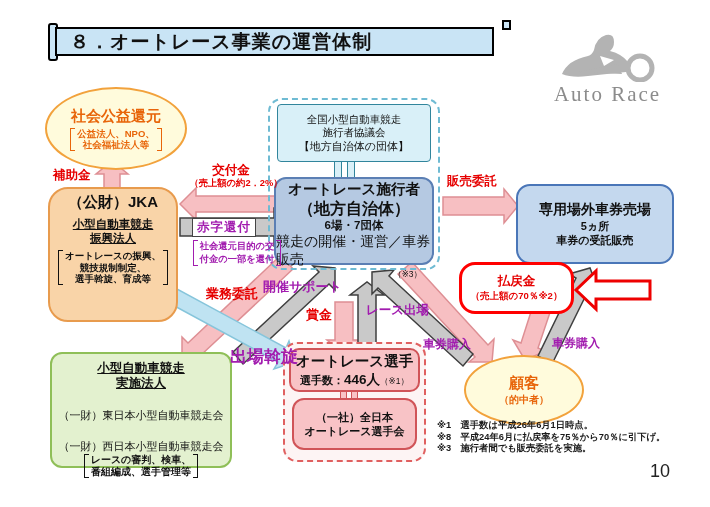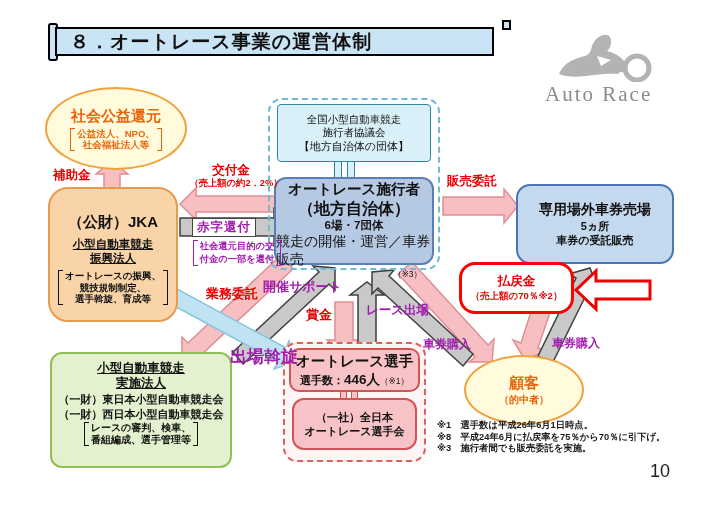--- a/index.html
+++ b/index.html
@@ -16,34 +16,34 @@
   .red{color:#e60000}
   .blk{color:#a21caf}
 
   
   .banner-curl{left:48px;top:23px;width:10px;height:38px;background:#cbe5f6;border:2px solid #000;border-radius:3px;z-index:2}
   .banner{left:55px;top:27px;width:439px;height:29px;background:#c9e4f5;border:2px solid #000;z-index:3;
           display:flex;align-items:center;padding-left:13px;font-size:19px;font-weight:bold;letter-spacing:1px}
   .banner-nub{left:502px;top:20px;width:9px;height:10px;background:#cbe5f6;border:2px solid #000;z-index:2}
 
   
-  .logo{left:545px;top:30px;width:125px;height:72px;z-index:2;text-align:left}
+  .logo{left:545px;top:30px;width:125px;height:72px;z-index:2;text-align:center}
   .logo-text{font-family:"Liberation Serif","DejaVu Serif",serif;font-size:21px;color:#8c8c8c;letter-spacing:2px;margin-top:-4px}
 
   
   .oval{border-radius:50%;justify-content:center}
   .shakai{left:45px;top:87px;width:142px;height:83px;background:#fffbdc;border:2px solid #f2a23c;color:#e8650a}
   .shakai .t{font-size:15px;font-weight:bold}
   .shakai .s{font-size:9.5px;font-weight:bold;line-height:11.5px;margin-top:2px}
   .kokyaku{left:464px;top:355px;width:120px;height:70px;background:#fffbdc;border:2px solid #f2a23c;color:#e8650a}
   .kokyaku .t{font-size:15px;font-weight:bold}
   .kokyaku .s{font-size:10px;font-weight:bold}
 
   
-  .jka{left:48px;top:187px;width:130px;height:135px;background:#f9d4a8;border:2px solid #e89b4d;border-radius:20px;padding-top:24px}
+  .jka{left:48px;top:187px;width:130px;height:135px;background:#f9d4a8;border:2px solid #e89b4d;border-radius:20px;padding-top:4px}
   .jka .t{font-size:15px;font-weight:bold}
   .jka .st{font-size:11.5px;font-weight:bold;text-decoration:underline;line-height:14px;margin-top:5px}
   .jka .d{font-size:9.5px;font-weight:bold;line-height:11.5px;margin-top:5px}
 
   
   .shiko-wrap{left:268px;top:98px;width:172px;height:172px;border:2px dashed #6fbbd3;border-radius:14px;z-index:1}
   .kyogikai{left:277px;top:104px;width:154px;height:58px;background:#d9f0f8;border:1.5px solid #31859c;border-radius:4px;justify-content:center}
   .kyogikai .l{font-size:10.5px;line-height:13px}
   .kyogikai .l3{font-size:11px;font-weight:normal;line-height:14px}
   .conn{position:absolute;z-index:2;background:#d9f0f8;border:1px solid #31859c}
@@ -71,21 +71,21 @@
   .senshu .t{font-size:14.5px;font-weight:bold}
   .senshu .s{font-size:11px;font-weight:bold}
   .senshu .s .v{font-size:13.5px}
   .senshu .s .n{font-size:8.5px;font-weight:normal}
   .senshukai{left:292px;top:398px;width:125px;height:52px;background:#f8c3c6;border:2px solid #d05458;border-radius:12px;justify-content:center}
   .senshukai .t{font-size:11px;font-weight:bold;line-height:14px}
 
   
   .jisshi{left:50px;top:352px;width:182px;height:116px;background:#e3f1cf;border:2px solid #8fbf58;border-radius:12px;padding-top:7px}
   .jisshi .t{font-size:12.5px;font-weight:bold;text-decoration:underline;line-height:15px}
-  .jisshi .l{font-size:11px;font-weight:bold;line-height:14px;margin-top:1px}
+  .jisshi .l{font-size:11px;font-weight:normal;line-height:14px;margin-top:17px}
   .jisshi .l:first-of-type{margin-top:7px}
   .jisshi .d{font-size:10px;font-weight:bold;line-height:12px;margin-top:1px}
 
   
   .brk{display:flex;align-items:stretch;justify-content:center}
   .brk .bl{width:5px;border:1.5px solid;border-right:none;margin-right:2px}
   .brk .br{width:5px;border:1.5px solid;border-left:none;margin-left:2px}
 
   
   .hojokin{left:53px;top:167px;font-size:12.5px}

